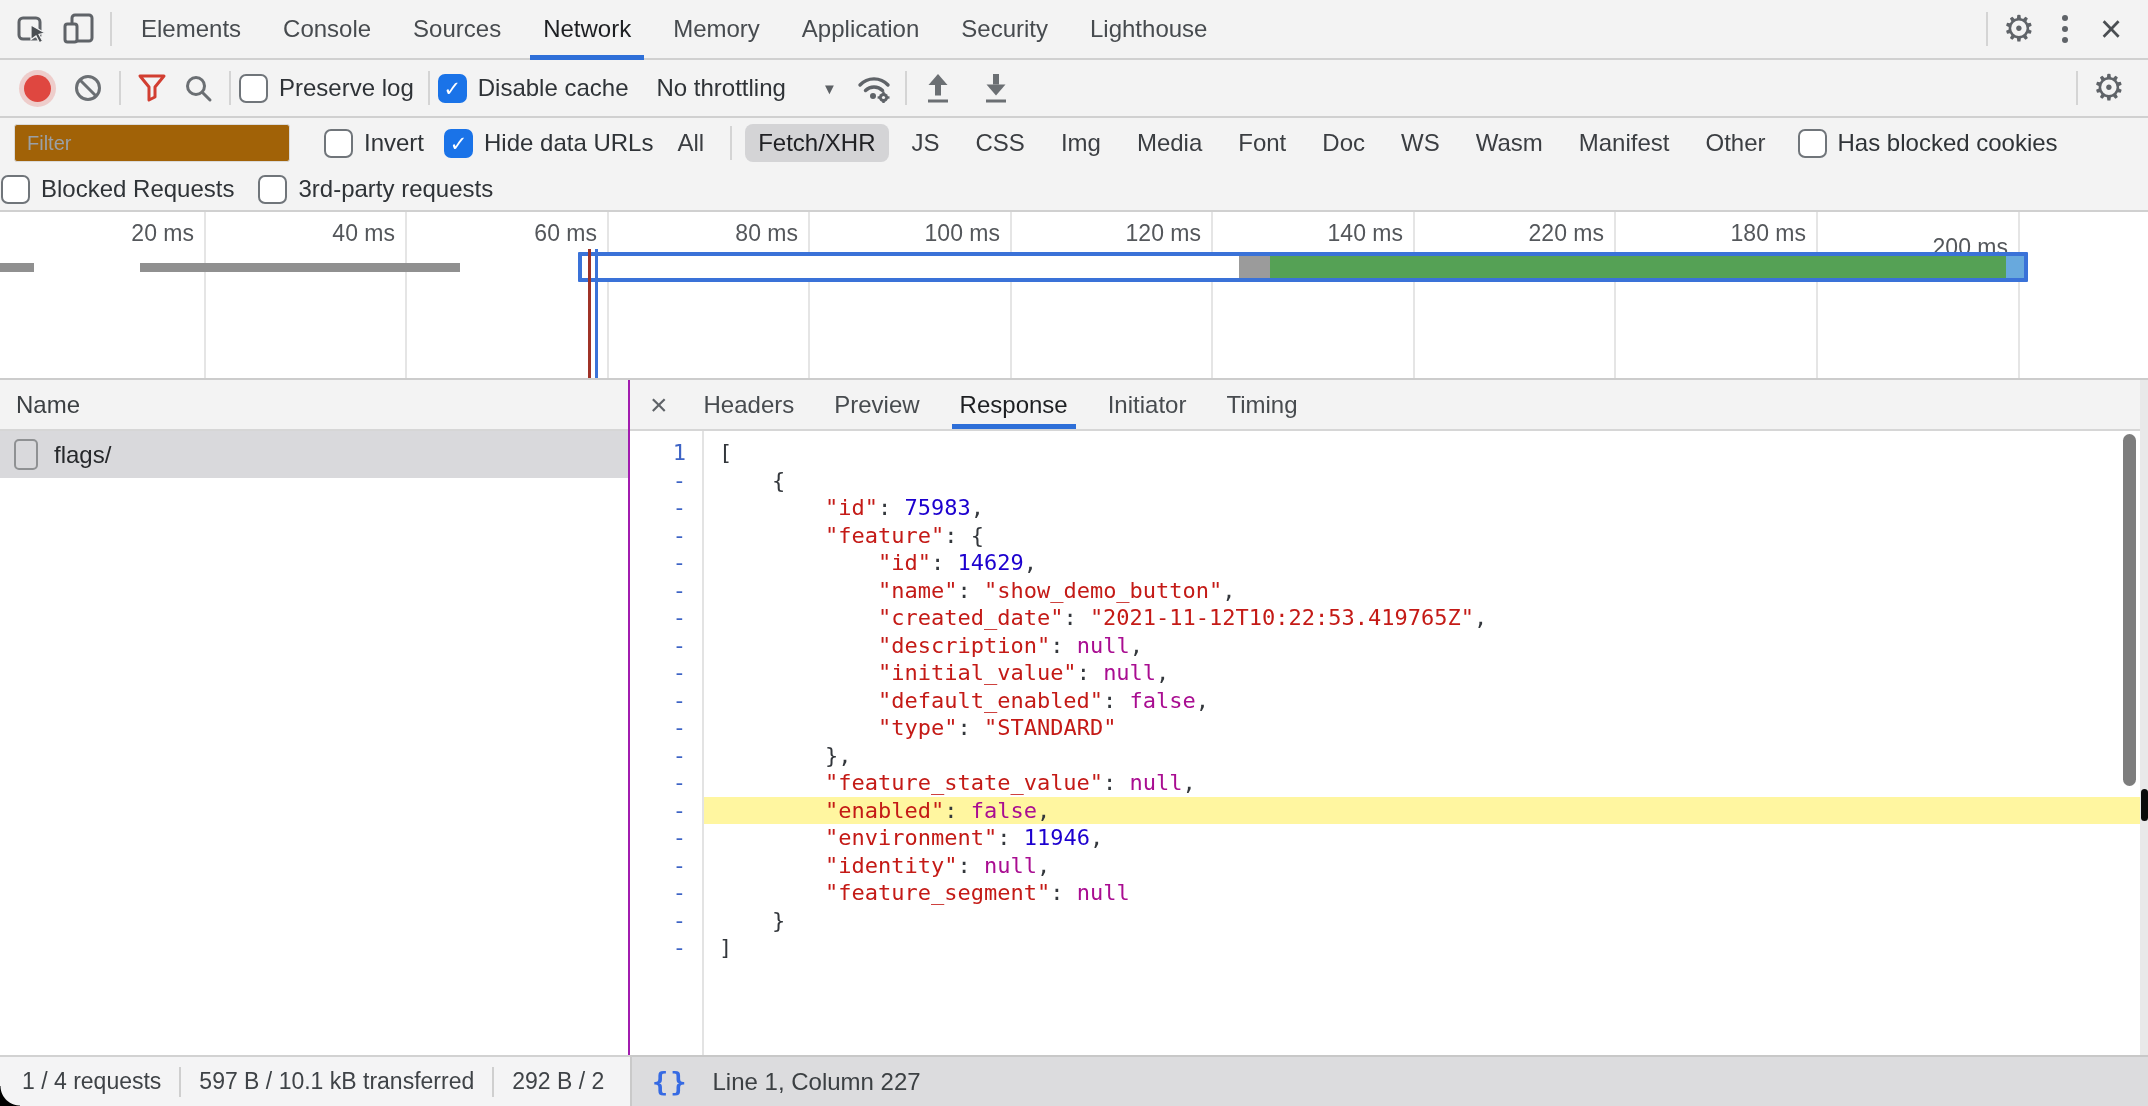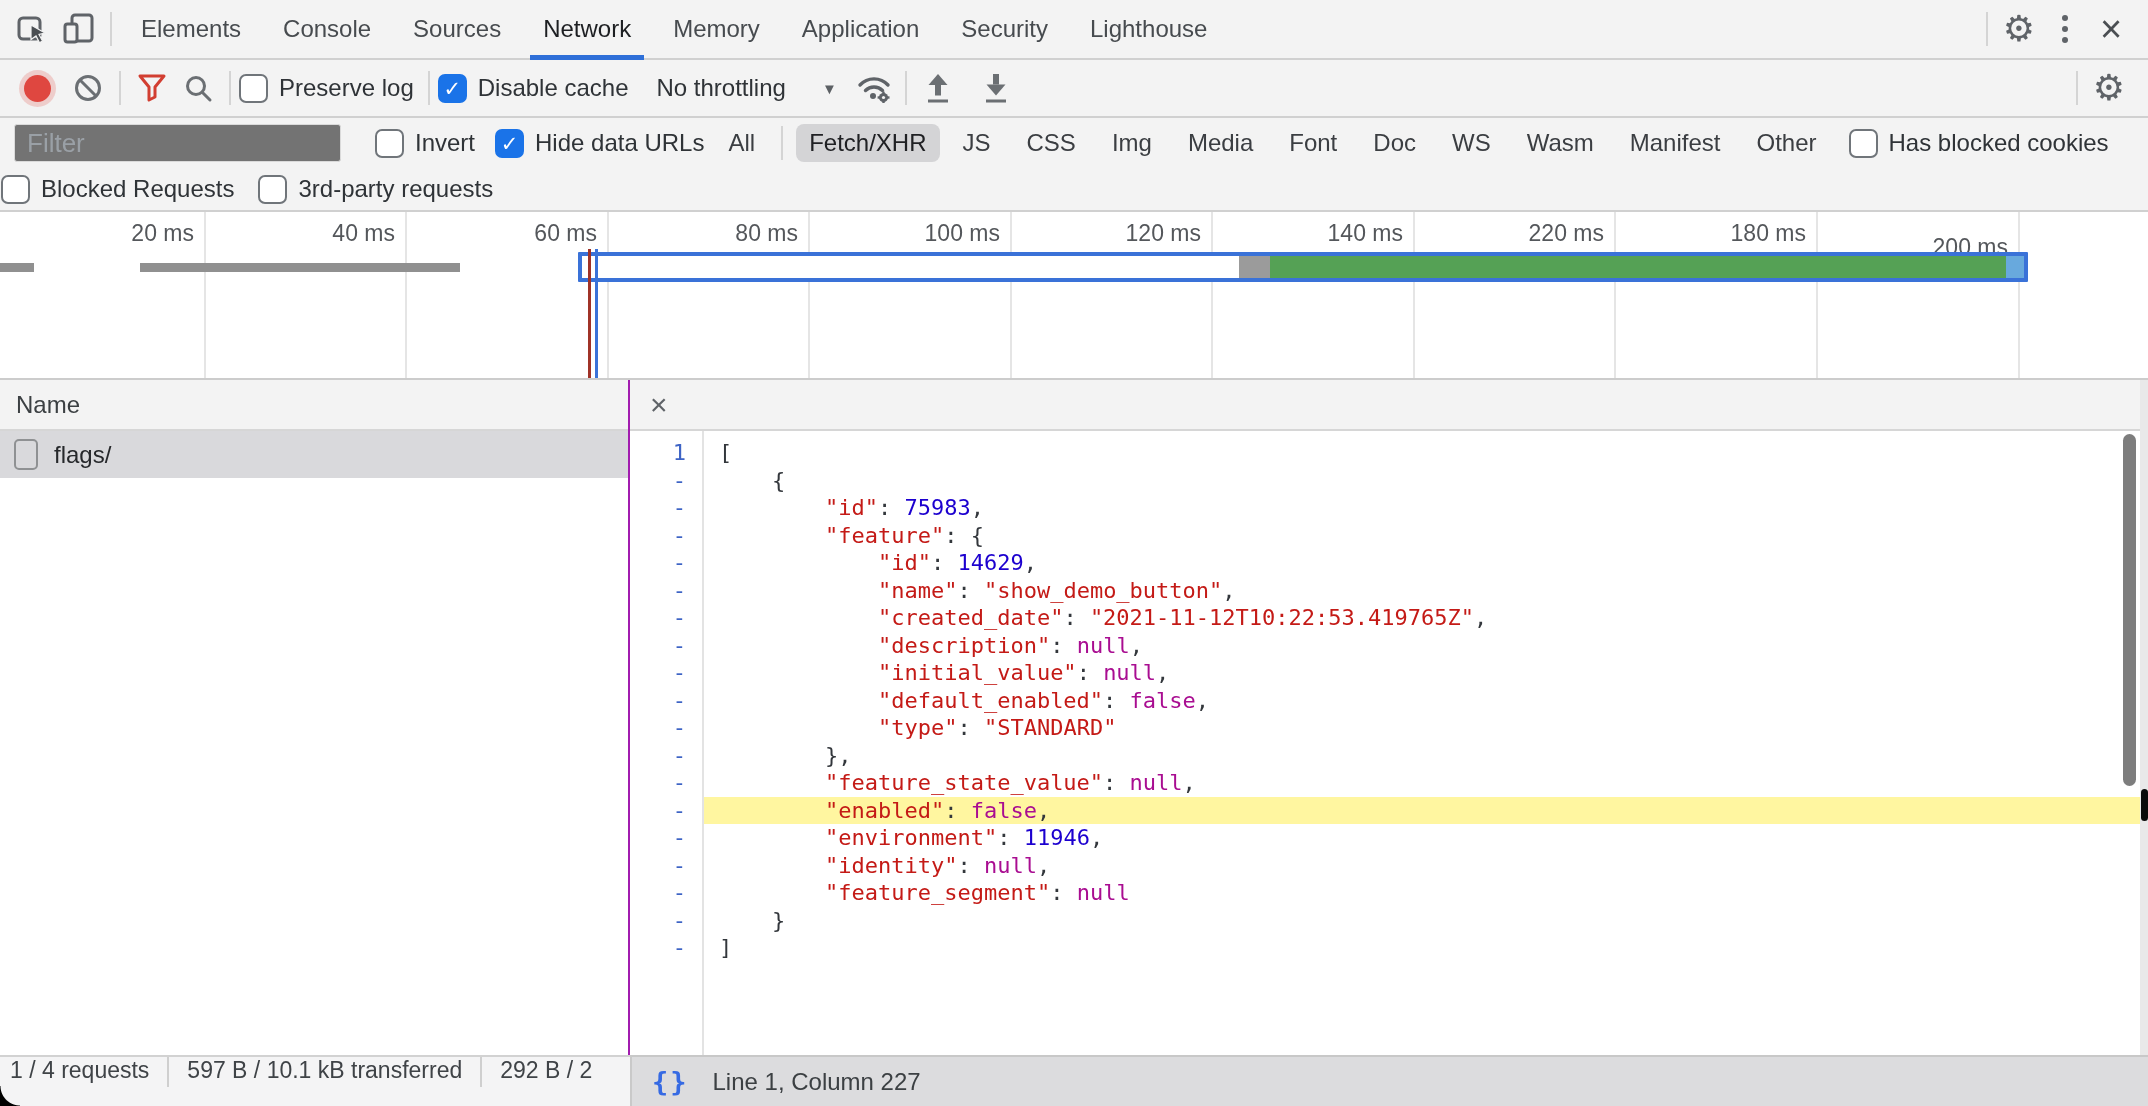--- a/index.html
+++ b/index.html
@@ -33,22 +33,22 @@
   .rec-dot{width:27px;height:27px;border-radius:50%;background:#df4740;box-shadow:0 0 0 5px rgba(223,71,64,.22);margin:0 14px 0 8px}
   .cb{width:29px;height:29px;border:2.5px solid #70757a;border-radius:7px;background:#fff;flex:0 0 auto;
       display:flex;align-items:center;justify-content:center;font-size:21px;color:#fff;line-height:1}
   .cb.checked{background:#1a73e8;border-color:#1a73e8}
   .cb-label{margin:0 6px 0 11px;color:#2f3337;white-space:nowrap}
   .throttle{display:flex;align-items:center;margin-left:22px;color:#2f3337}
   .caret{font-size:15px;color:#5c6064;margin-left:36px}
 
   
   .filterbar{height:50px;flex:0 0 auto;background:var(--bg);display:flex;align-items:center;padding:0 14px}
-  .filter-input{width:327px;height:38px;border:1.5px solid #dadada;border-radius:3px;background:#737373;
-                font-family:"Liberation Sans",sans-serif;font-size:26px;padding:0 12px;color:#202124;outline:none}
+  .filter-input{width:276px;height:38px;border:1.5px solid #dadada;border-radius:3px;background:#a16207;
+                font-family:"Liberation Sans",sans-serif;font-size:20px;padding:0 12px;color:#202124;outline:none}
   .filter-input::placeholder{color:#9aa0a6}
   .ftype{padding:5px 13px;margin:0 5px;border-radius:8px;color:#3b3e42;white-space:nowrap}
   .ftype.active{background:#d4d4d6;color:#202124}
 
   
   .blockedbar{height:44px;flex:0 0 auto;background:var(--bg);border-bottom:2px solid var(--border);
               display:flex;align-items:center;padding:0 1px}
   .blockedbar .group{display:flex;align-items:center;margin-right:18px}
 
   
@@ -84,21 +84,21 @@
   .cl{height:27.5px;white-space:pre;padding-left:15px}
   .cl.hl{background:var(--hl)}
   .t-k,.t-s{color:var(--c-str)} .t-n{color:var(--c-num)} .t-a{color:var(--c-atom)} .t-p{color:var(--c-punct)}
   .inner-scroll{position:absolute;top:3px;right:12px;width:13px;height:352px;border-radius:7px;background:#7d7d7d}
   .edge-strip{position:absolute;top:0;right:0;bottom:0;width:8px;background:#e9e9e9}
   .edge-thumb{position:absolute;right:0;width:7px;height:32px;border-radius:4px;background:#0a0a0a;top:409px}
 
   
   .statusbar{height:51px;flex:0 0 auto;display:flex}
   .status-left{width:630px;flex:0 0 auto;background:#f4f4f5;border-top:2px solid #d2d2d2;
-               display:flex;align-items:flex-start;padding-left:10px;overflow:hidden;white-space:nowrap}
+               display:flex;align-items:center;padding-left:22px;overflow:hidden;white-space:nowrap}
   .sitem{font-size:23px;color:#3f4347;flex:0 0 auto}
   .ssep{width:2px;height:30px;background:#cfcfcf;margin:0 18px;flex:0 0 auto}
   .status-right{flex:1;background:#dcdcde;border-top:2px solid #c8c8c8;border-left:2px solid #c9c9c9;
                 display:flex;align-items:center;padding-left:20px}
   .braces{color:#366ae3;font-weight:bold;font-size:27px;letter-spacing:2px;font-family:"DejaVu Sans Mono",monospace}
   .caretpos{margin-left:24px;color:#3c4043}
   .corner-bl{position:absolute;left:0;bottom:0;width:20px;height:20px;
              background:radial-gradient(circle 20px at 20px 0px,rgba(0,0,0,0) 19px,#000 20px)}
   svg{display:block}
 </style>
@@ -288,20 +288,27 @@
           <div class="request-row">
             <span class="file-icon"></span>
             <span>flags/</span>
           </div>
         </div>
     </div>
 
     <div class="rightpane">
       <div class="detail-tabs">
         <span class="dclose">×</span>
+        <span id="detail-tabs" style="display:flex;height:100%">
+            <span class="dtab">Headers</span>
+            <span class="dtab">Preview</span>
+            <span class="dtab active">Response</span>
+            <span class="dtab">Initiator</span>
+            <span class="dtab">Timing</span>
+          </span>
       </div>
       <div class="response">
         <div class="gutter" id="code-gutter">
             <div class="gl">1</div>
             <div class="gl">-</div>
             <div class="gl">-</div>
             <div class="gl">-</div>
             <div class="gl">-</div>
             <div class="gl">-</div>
             <div class="gl">-</div>

